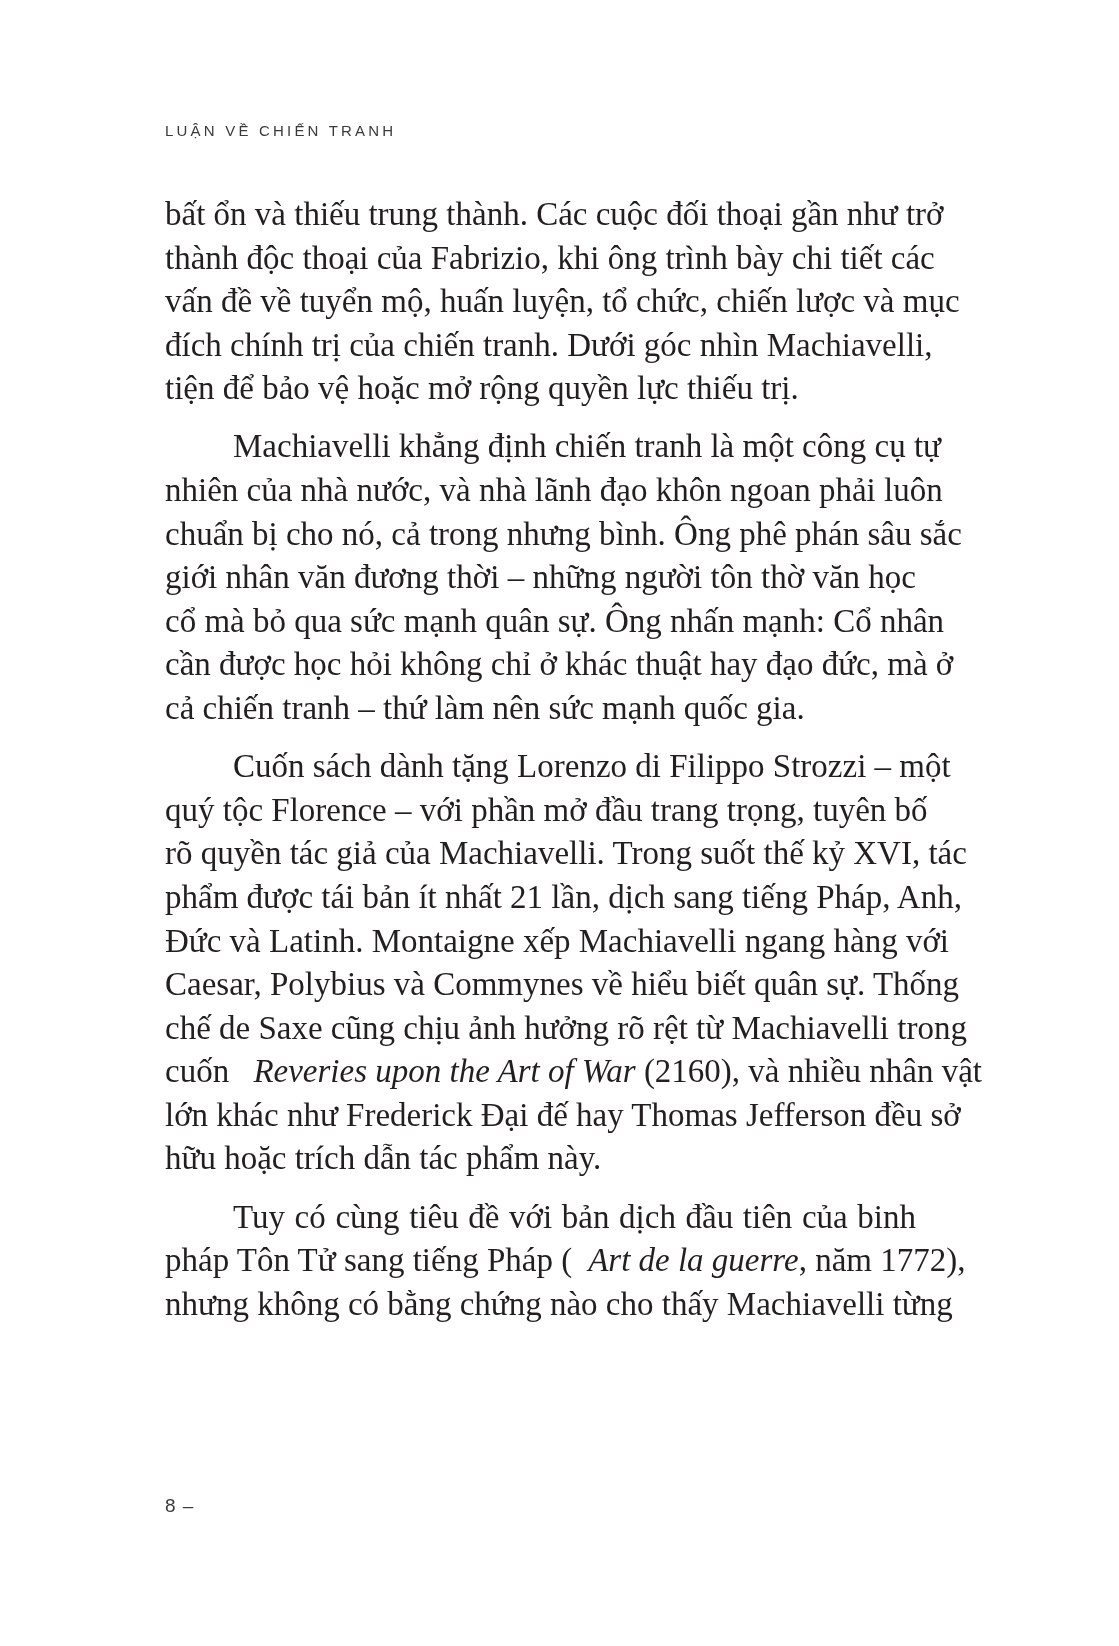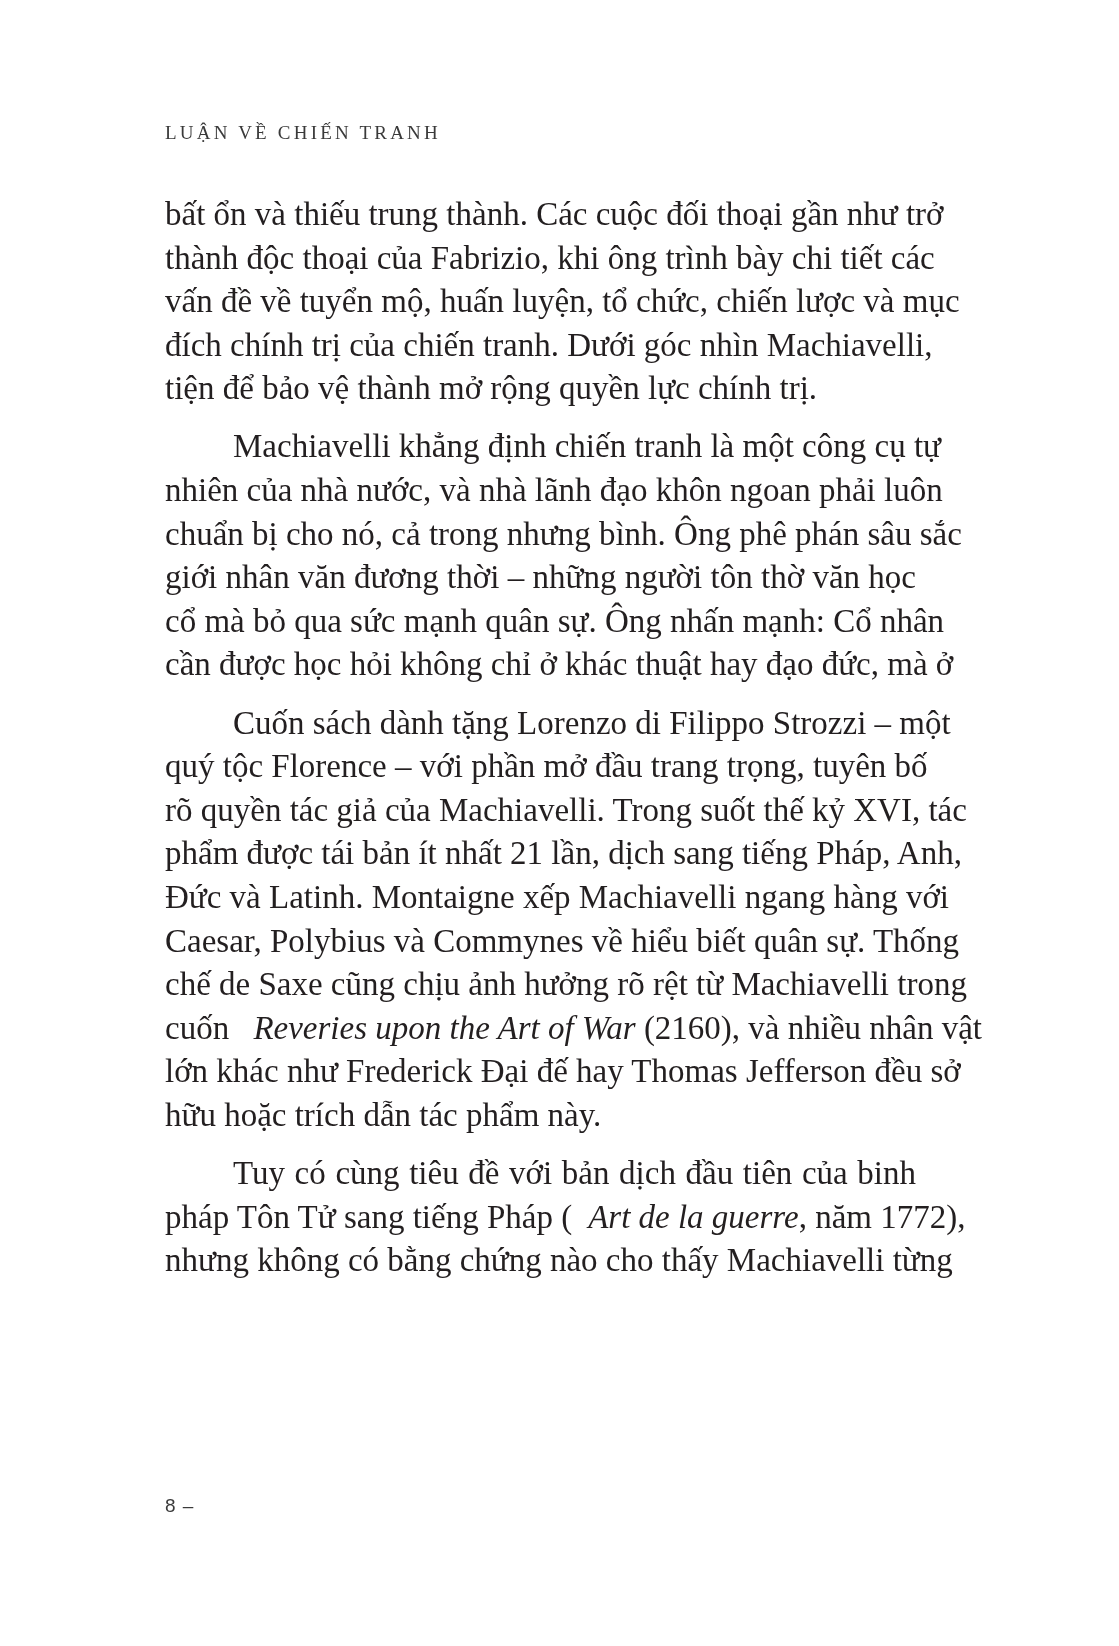--- a/index.html
+++ b/index.html
@@ -11,22 +11,22 @@
       width: 1119px;
       height: 1646px;
       position: relative;
       overflow: hidden;
       color: #231f20;
     }
     .running-head {
       position: absolute;
       left: 165px;
       top: 122px;
-      font-family: Liberation Serif, serif;
-      font-size: 19px;
+      font-family: Liberation Sans, sans-serif;
+      font-size: 15px;
       letter-spacing: 3.2px;
       color: #3a3a3a;
       white-space: nowrap;
     }
     .text-block {
       position: absolute;
       left: 165px;
       top: 193px;
       width: 751px;
       font-family: "Liberation Serif", "DejaVu Serif", serif;
@@ -71,30 +71,31 @@
 
 <div class="running-head">LUẬN VỀ CHIẾN TRANH</div>
 
 <div class="text-block">
 
   <p class="para">
     <span class="line">bất ổn và thiếu trung thành. Các cuộc đối thoại gần như trở</span>
     <span class="line">thành độc thoại của Fabrizio, khi ông trình bày chi tiết các</span>
     <span class="line">vấn đề về tuyển mộ, huấn luyện, tổ chức, chiến lược và mục</span>
     <span class="line">đích chính trị của chiến tranh. Dưới góc nhìn Machiavelli,</span>
-    <span class="line last">tiện để bảo vệ thành mở rộng quyền lực chính trị.</span>
+    <span class="line last">tiện để bảo vệ hoặc mở rộng quyền lực thiếu trị.</span>
   </p>
 
   <p class="para">
     <span class="line indent">Machiavelli khẳng định chiến tranh là một công cụ tự</span>
     <span class="line">nhiên của nhà nước, và nhà lãnh đạo khôn ngoan phải luôn</span>
     <span class="line">chuẩn bị cho nó, cả trong nhưng bình. Ông phê phán sâu sắc</span>
     <span class="line">giới nhân văn đương thời – những người tôn thờ văn học</span>
     <span class="line">cổ mà bỏ qua sức mạnh quân sự. Ông nhấn mạnh: Cổ nhân</span>
     <span class="line">cần được học hỏi không chỉ ở khác thuật hay đạo đức, mà ở</span>
+    <span class="line last">cả chiến tranh – thứ làm nên sức mạnh quốc gia.</span>
   </p>
 
   <p class="para">
     <span class="line indent">Cuốn sách dành tặng Lorenzo di Filippo Strozzi – một</span>
     <span class="line">quý tộc Florence – với phần mở đầu trang trọng, tuyên bố</span>
     <span class="line">rõ quyền tác giả của Machiavelli. Trong suốt thế kỷ XVI, tác</span>
     <span class="line">phẩm được tái bản ít nhất 21 lần, dịch sang tiếng Pháp, Anh,</span>
     <span class="line">Đức và Latinh. Montaigne xếp Machiavelli ngang hàng với</span>
     <span class="line">Caesar, Polybius và Commynes về hiểu biết quân sự. Thống</span>
     <span class="line">chế de Saxe cũng chịu ảnh hưởng rõ rệt từ Machiavelli trong</span>

